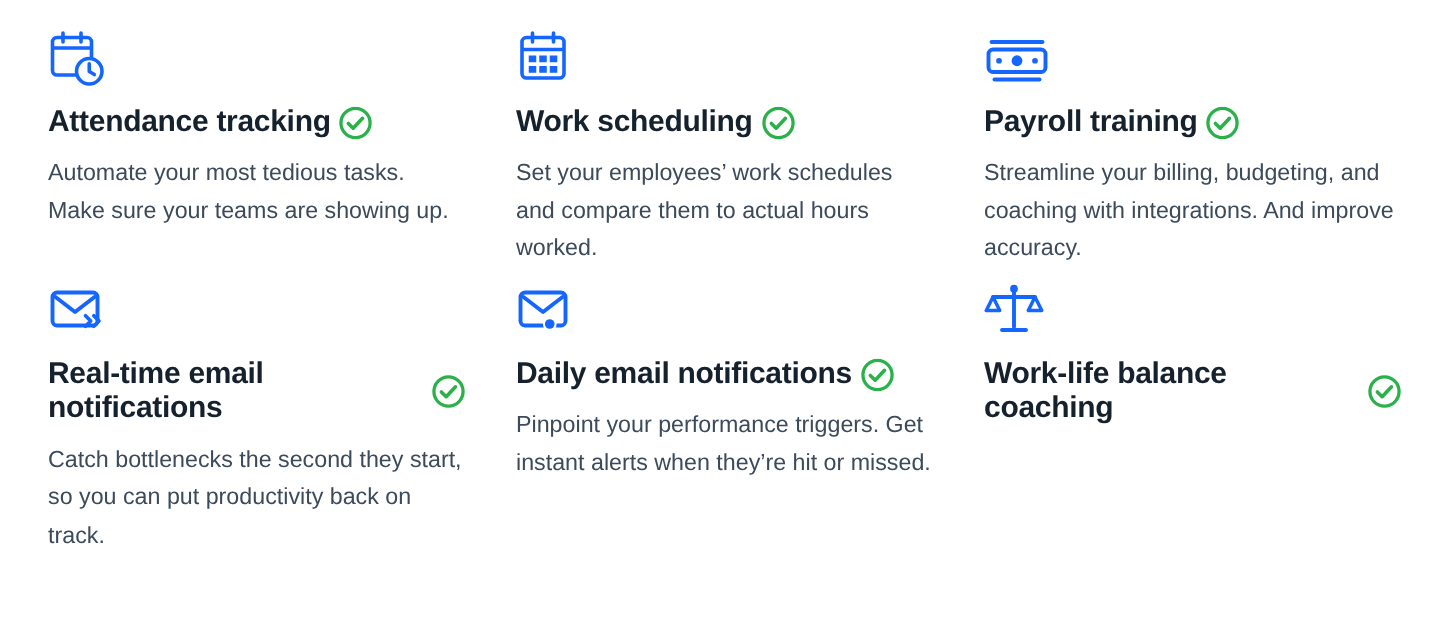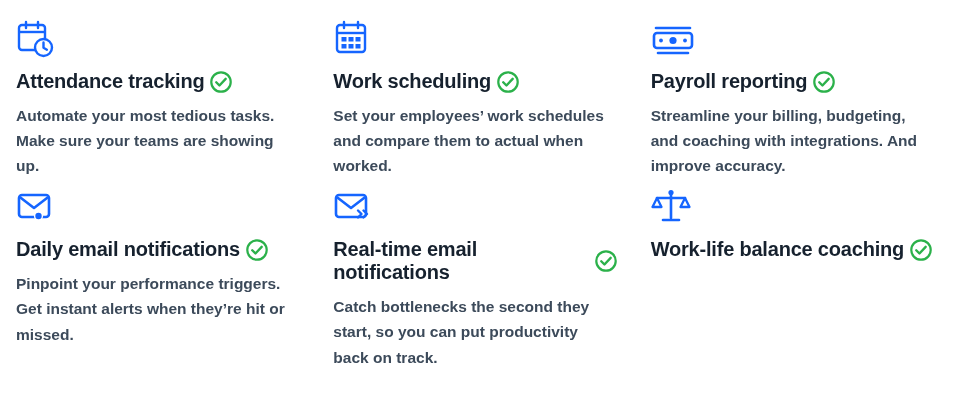--- a/index.html
+++ b/index.html
@@ -10,21 +10,21 @@
   body {
     width: 960px;
     height: 414px;
     font-family: "Liberation Sans", sans-serif;
     color: #2b3a4a;
     overflow: hidden;
   }
   .grid {
     box-sizing: border-box;
     width: 960px;
-    padding: 16px 16px 0 16px;
+    padding: 16px 16px 0 32px;
     display: grid;
     grid-template-columns: repeat(3, 1fr);
     grid-template-rows: auto auto;
     column-gap: 24px;
     row-gap: 6px;
   }
   .feature {
     box-sizing: border-box;
     padding: 0 10px 0 0;
   }
@@ -51,21 +51,20 @@
   }
   .check-icon {
     flex: 0 0 auto;
     display: block;
   }
   .feature-desc {
     font-size: 15.5px;
     line-height: 1.62;
     color: #3c4a5a;
     max-width: 290px;
-    font-weight: bold;
   }
 </style>
 </head>
 <body>
 
 <div class="grid">
 
   <div class="feature">
     <div class="feature-icon">
       <svg width="40" height="40" viewBox="0 0 40 40" fill="none">
@@ -100,80 +99,80 @@
         <rect x="22.5" y="25" width="5" height="4.5" fill="#1565ff"></rect>
       </svg>
     </div>
     <div class="feature-title-row">
       <span class="feature-title">Work scheduling</span>
       <svg class="check-icon" width="22" height="22" viewBox="0 0 24 24">
         <circle cx="12" cy="12" r="10.6" fill="#ffffff" stroke="#2bb14a" stroke-width="2.4"></circle>
         <path d="M6.8 12.3l3.5 3.5 6.8-7.2" stroke="#2bb14a" stroke-width="2.6" fill="none" stroke-linecap="round" stroke-linejoin="round"></path>
       </svg>
     </div>
-    <div class="feature-desc">Set your employees’ work schedules and compare them to actual when worked.</div>
+    <div class="feature-desc">Set your employees’ work schedules and compare them to actual hours worked.</div>
   </div>
 
   <div class="feature">
     <div class="feature-icon">
       <svg width="44" height="40" viewBox="0 0 44 40" fill="none">
         <path d="M5 9h34" stroke="#1565ff" stroke-width="2.6" stroke-linecap="round"></path>
         <rect x="3" y="14" width="38" height="15" rx="3" stroke="#1565ff" stroke-width="2.6"></rect>
         <circle cx="22" cy="21.5" r="3.6" fill="#1565ff"></circle>
         <circle cx="10" cy="21.5" r="1.9" fill="#1565ff"></circle>
         <circle cx="34" cy="21.5" r="1.9" fill="#1565ff"></circle>
         <path d="M7 34h30" stroke="#1565ff" stroke-width="2.6" stroke-linecap="round"></path>
       </svg>
     </div>
     <div class="feature-title-row">
-      <span class="feature-title">Payroll reporting</span>
+      <span class="feature-title">Payroll training</span>
       <svg class="check-icon" width="22" height="22" viewBox="0 0 24 24">
         <circle cx="12" cy="12" r="10.6" fill="#ffffff" stroke="#2bb14a" stroke-width="2.4"></circle>
         <path d="M6.8 12.3l3.5 3.5 6.8-7.2" stroke="#2bb14a" stroke-width="2.6" fill="none" stroke-linecap="round" stroke-linejoin="round"></path>
       </svg>
     </div>
     <div class="feature-desc">Streamline your billing, budgeting, and coaching with integrations. And improve accuracy.</div>
+  </div>
+
+  <div class="feature">
+    <div class="feature-icon">
+      <svg width="44" height="40" viewBox="0 0 44 40" fill="none">
+        <rect x="3" y="8" width="30" height="22" rx="3" stroke="#1565ff" stroke-width="2.6"></rect>
+        <path d="M5 11l13 10L31 11" stroke="#1565ff" stroke-width="2.6" stroke-linecap="round" stroke-linejoin="round"></path>
+        <path d="M25 23.5l3.5 3.5-3.5 3.5" stroke="#1565ff" stroke-width="2.4" fill="none" stroke-linecap="round" stroke-linejoin="round"></path>
+        <path d="M30.5 23.5l3.5 3.5-3.5 3.5" stroke="#1565ff" stroke-width="2.4" fill="none" stroke-linecap="round" stroke-linejoin="round"></path>
+      </svg>
+    </div>
+    <div class="feature-title-row">
+      <span class="feature-title">Real-time email notifications</span>
+      <svg class="check-icon" width="22" height="22" viewBox="0 0 24 24">
+        <circle cx="12" cy="12" r="10.6" fill="#ffffff" stroke="#2bb14a" stroke-width="2.4"></circle>
+        <path d="M6.8 12.3l3.5 3.5 6.8-7.2" stroke="#2bb14a" stroke-width="2.6" fill="none" stroke-linecap="round" stroke-linejoin="round"></path>
+      </svg>
+    </div>
+    <div class="feature-desc">Catch bottlenecks the second they start, so you can put productivity back on track.</div>
   </div>
 
   <div class="feature">
     <div class="feature-icon">
       <svg width="40" height="40" viewBox="0 0 40 40" fill="none">
         <rect x="3" y="8" width="30" height="22" rx="3" stroke="#1565ff" stroke-width="2.6"></rect>
         <path d="M5 11l13 10L31 11" stroke="#1565ff" stroke-width="2.6" stroke-linecap="round" stroke-linejoin="round"></path>
         <circle cx="22.5" cy="29" r="4.6" fill="#ffffff"></circle>
         <circle cx="22.5" cy="29" r="3.2" fill="#1565ff"></circle>
       </svg>
     </div>
     <div class="feature-title-row">
       <span class="feature-title">Daily email notifications</span>
       <svg class="check-icon" width="22" height="22" viewBox="0 0 24 24">
         <circle cx="12" cy="12" r="10.6" fill="#ffffff" stroke="#2bb14a" stroke-width="2.4"></circle>
         <path d="M6.8 12.3l3.5 3.5 6.8-7.2" stroke="#2bb14a" stroke-width="2.6" fill="none" stroke-linecap="round" stroke-linejoin="round"></path>
       </svg>
     </div>
     <div class="feature-desc">Pinpoint your performance triggers. Get instant alerts when they’re hit or missed.</div>
-  </div>
-
-  <div class="feature">
-    <div class="feature-icon">
-      <svg width="44" height="40" viewBox="0 0 44 40" fill="none">
-        <rect x="3" y="8" width="30" height="22" rx="3" stroke="#1565ff" stroke-width="2.6"></rect>
-        <path d="M5 11l13 10L31 11" stroke="#1565ff" stroke-width="2.6" stroke-linecap="round" stroke-linejoin="round"></path>
-        <path d="M25 23.5l3.5 3.5-3.5 3.5" stroke="#1565ff" stroke-width="2.4" fill="none" stroke-linecap="round" stroke-linejoin="round"></path>
-        <path d="M30.5 23.5l3.5 3.5-3.5 3.5" stroke="#1565ff" stroke-width="2.4" fill="none" stroke-linecap="round" stroke-linejoin="round"></path>
-      </svg>
-    </div>
-    <div class="feature-title-row">
-      <span class="feature-title">Real-time email notifications</span>
-      <svg class="check-icon" width="22" height="22" viewBox="0 0 24 24">
-        <circle cx="12" cy="12" r="10.6" fill="#ffffff" stroke="#2bb14a" stroke-width="2.4"></circle>
-        <path d="M6.8 12.3l3.5 3.5 6.8-7.2" stroke="#2bb14a" stroke-width="2.6" fill="none" stroke-linecap="round" stroke-linejoin="round"></path>
-      </svg>
-    </div>
-    <div class="feature-desc">Catch bottlenecks the second they start, so you can put productivity back on track.</div>
   </div>
 
   <div class="feature">
     <div class="feature-icon">
       <svg width="40" height="40" viewBox="0 0 40 40" fill="none">
         <path d="M20 5v26" stroke="#1565ff" stroke-width="2.6" stroke-linecap="round"></path>
         <circle cx="20" cy="5.5" r="2.6" fill="#1565ff"></circle>
         <path d="M6 11h28" stroke="#1565ff" stroke-width="2.6" stroke-linecap="round"></path>
         <path d="M6 11L1.5 20h9L6 11z" stroke="#1565ff" stroke-width="2.3" fill="none" stroke-linejoin="round"></path>
         <path d="M34 11l-4.5 9h9L34 11z" stroke="#1565ff" stroke-width="2.3" fill="none" stroke-linejoin="round"></path>

